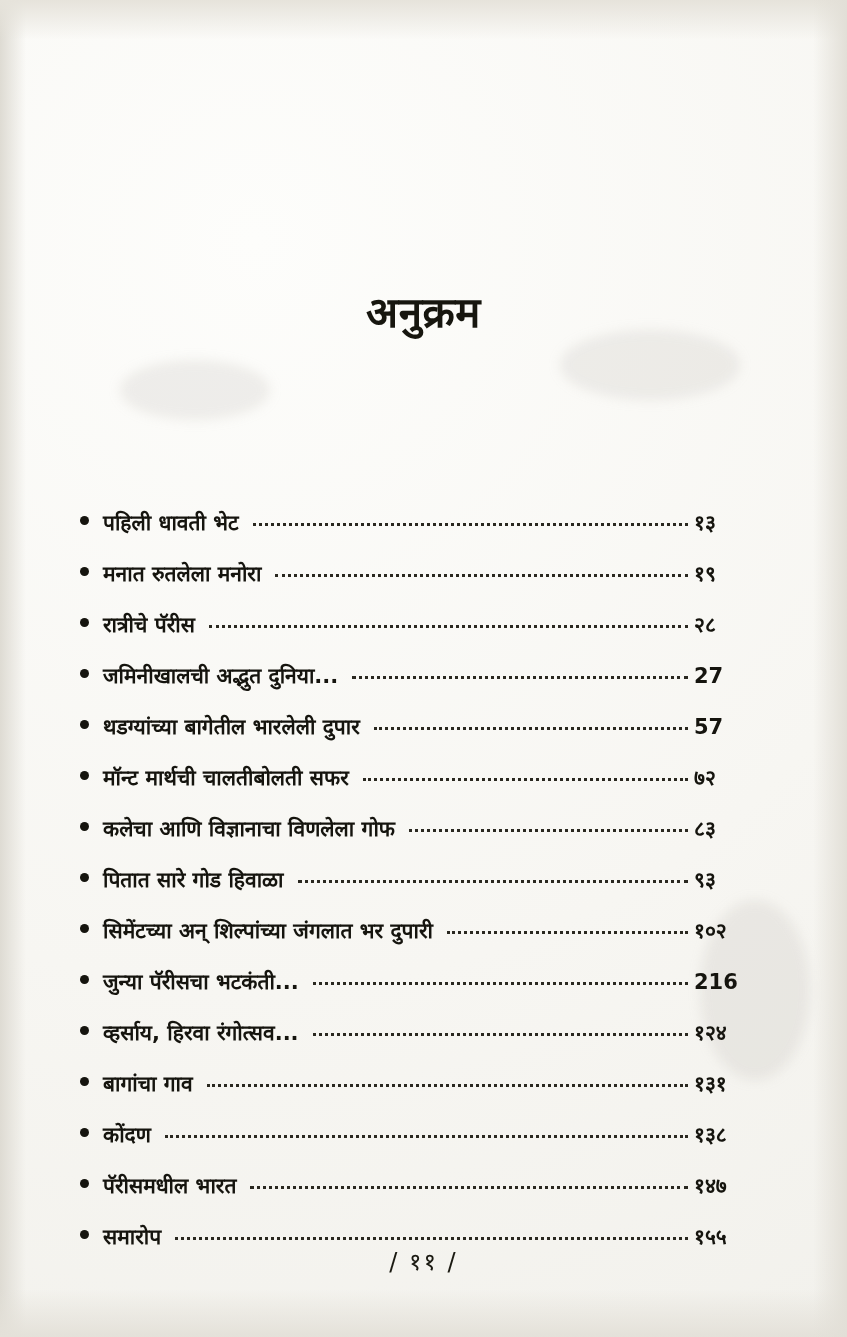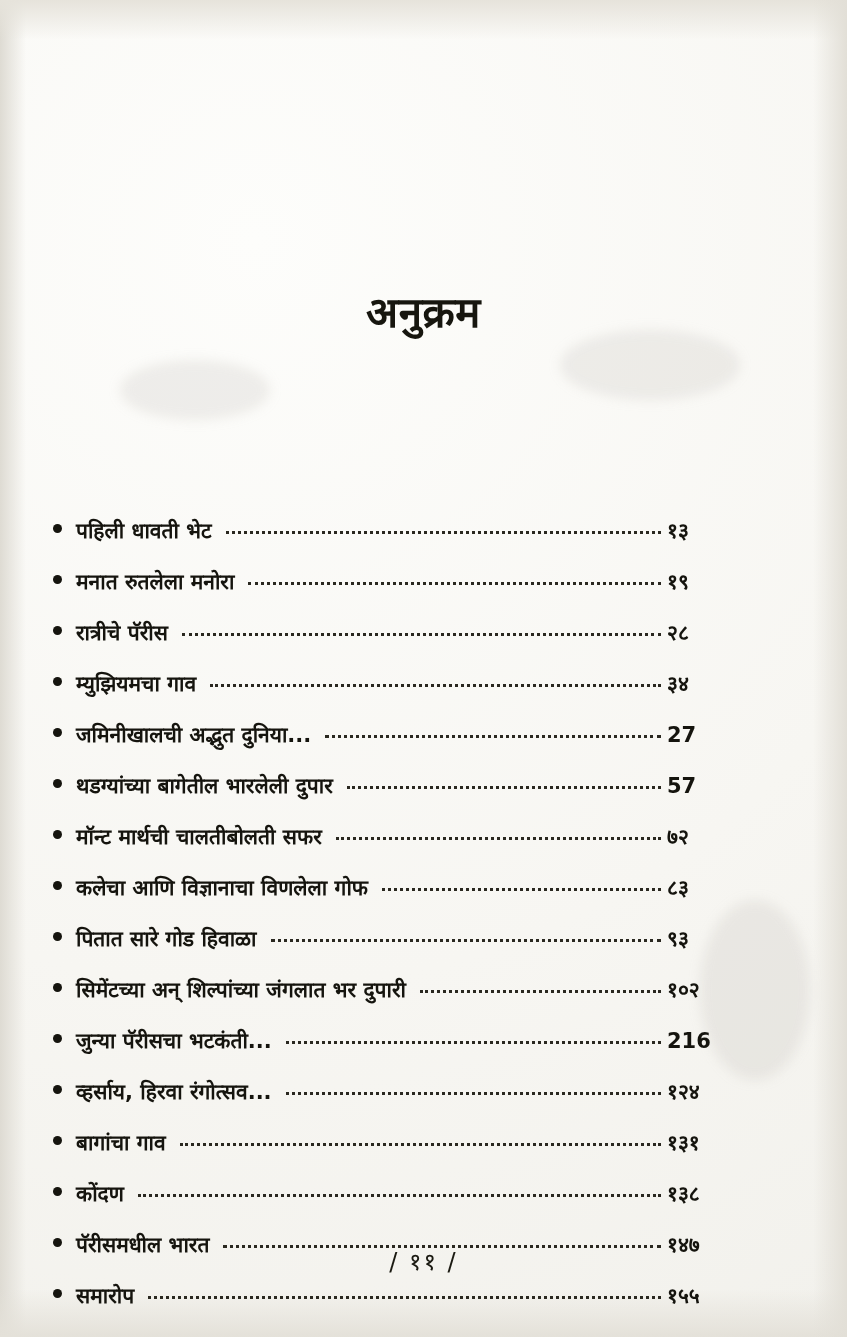--- a/index.html
+++ b/index.html
@@ -73,23 +73,22 @@
     font-family: "DejaVu Sans", sans-serif;
     font-size: 42px;
     font-weight: 700;
     letter-spacing: 0.5px;
     color: #17160f;
   }
 
   .toc {
     position: absolute;
     top: 508px;
-    left: 53px;
+    left: 80px;
     width: 660px;
-    margin-top: 8px;
   }
 
   .toc-item {
     display: flex;
     align-items: baseline;
     height: 51px;
     font-family: "DejaVu Sans", sans-serif;
     font-size: 21px;
     font-weight: 700;
     color: #15140e;
@@ -180,26 +179,20 @@
         <span class="toc-page">१९</span>
       </div>
 
       <div class="toc-item">
         <span class="bullet"></span>
         <span class="toc-label">रात्रीचे पॅरीस</span>
         <span class="leader"></span>
         <span class="toc-page">२८</span>
       </div>
 
-      <div class="toc-item">
-        <span class="bullet"></span>
-        <span class="toc-label">म्युझियमचा गाव</span>
-        <span class="leader"></span>
-        <span class="toc-page">३४</span>
-      </div>
 
       <div class="toc-item">
         <span class="bullet"></span>
         <span class="toc-label">जमिनीखालची अद्भुत दुनिया...</span>
         <span class="leader"></span>
         <span class="toc-page">27</span>
       </div>
 
       <div class="toc-item">
         <span class="bullet"></span>

